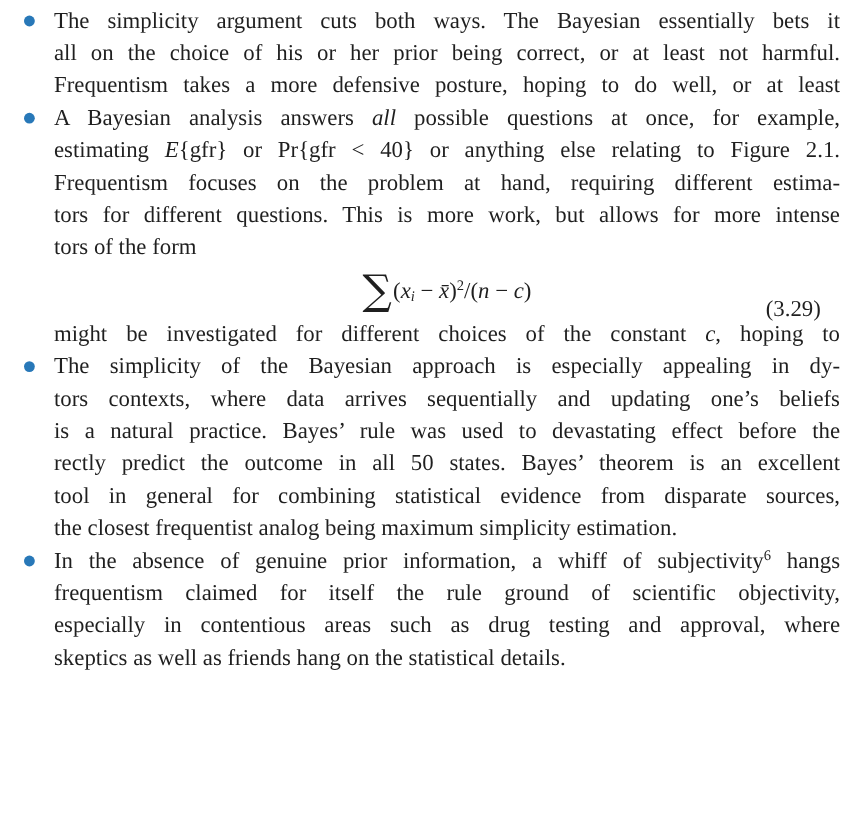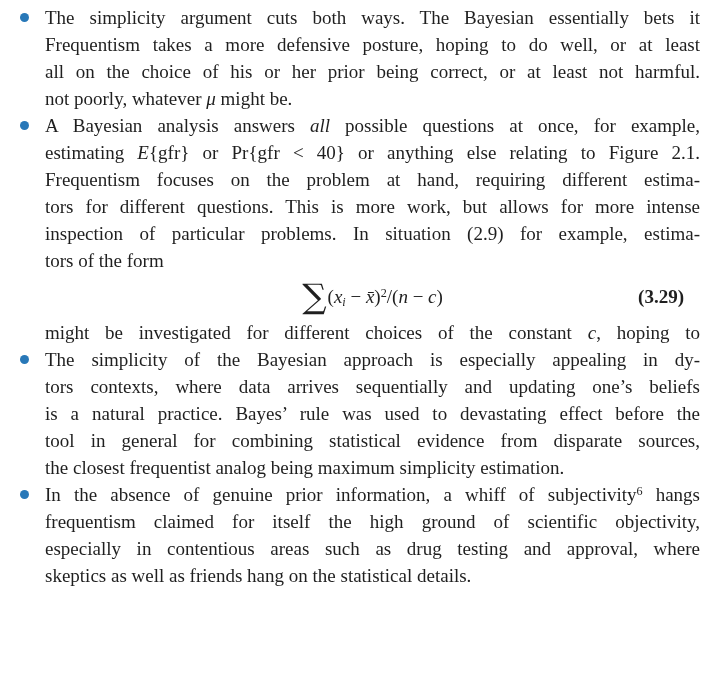--- a/index.html
+++ b/index.html
@@ -67,55 +67,53 @@
   .bigop {
     font-family: "DejaVu Serif", "Liberation Serif", serif;
     font-size: 1.8em;
     vertical-align: -0.16em;
     line-height: 0;
     margin-right: 1px;
   }
   .eqnum {
     position: absolute;
     right: 16px;
-    top: 0;
+    top: 15px;
     line-height: 45px;
-    font-weight: bold;
   }
 </style>
 </head>
 <body>
 
 <div class="doc">
     <div class="bullet-item">
       <span class="dot"></span>
       <div class="line"><span class="">The simplicity argument cuts both ways. The Bayesian essentially bets it</span></div>
+      <div class="line"><span class="">all on the choice of his or her prior being correct, or at least not harmful.</span></div>
       <div class="line"><span class="">Frequentism takes a more defensive posture, hoping to do well, or at least</span></div>
-      <div class="line"><span class="">all on the choice of his or her prior being correct, or at least not harmful.</span></div>
-      <div class="line end"><span class="">not poorly, whatever </span><span class="it">μ</span><span class=""> might be.</span></div>
     </div>
     <div class="bullet-item">
       <span class="dot"></span>
       <div class="line"><span class="">A Bayesian analysis answers </span><span class="it">all</span><span class=""> possible questions at once, for example,</span></div>
       <div class="line"><span class="">estimating </span><span class="it">E</span><span class="">{gfr} or Pr{gfr &lt; 40} or anything else relating to Figure 2.1.</span></div>
       <div class="line"><span class="">Frequentism focuses on the problem at hand, requiring different estima-</span></div>
       <div class="line"><span class="">tors for different questions. This is more work, but allows for more intense</span></div>
-      <div class="line"><span class="">inspection of particular problems. In situation (2.9) for example, estima-</span></div>
       <div class="line end"><span class="">tors of the form</span></div>
       <div class="eqrow"><span><span class="bigop">∑</span><span class="">(</span><span class="it">x</span><span class="it sub">i</span><span class=""> − </span><span class="it">x̄</span><span class="">)</span><span class="sup">2</span><span class="">/(</span><span class="it">n</span><span class=""> − </span><span class="it">c</span><span class="">)</span></span><span class="eqnum">(3.29)</span></div>
       <div class="line"><span class="">might be investigated for different choices of the constant </span><span class="it">c</span><span class="">, hoping to</span></div>
     </div>
     <div class="bullet-item">
       <span class="dot"></span>
       <div class="line"><span class="">The simplicity of the Bayesian approach is especially appealing in dy-</span></div>
       <div class="line"><span class="">tors contexts, where data arrives sequentially and updating one’s beliefs</span></div>
       <div class="line"><span class="">is a natural practice. Bayes’ rule was used to devastating effect before the</span></div>
+      <div class="line"><span class="">rectly predict the outcome in all 50 states. Bayes’ theorem is an excellent</span></div>
       <div class="line"><span class="">tool in general for combining statistical evidence from disparate sources,</span></div>
       <div class="line end"><span class="">the closest frequentist analog being maximum simplicity estimation.</span></div>
     </div>
     <div class="bullet-item">
       <span class="dot"></span>
       <div class="line"><span class="">In the absence of genuine prior information, a whiff of subjectivity</span><span class="sup">6</span><span class=""> hangs</span></div>
-      <div class="line"><span class="">frequentism claimed for itself the high ground of scientific objectivity,</span></div>
+      <div class="line"><span class="">frequentism claimed for itself the rule ground of scientific objectivity,</span></div>
       <div class="line"><span class="">especially in contentious areas such as drug testing and approval, where</span></div>
       <div class="line end"><span class="">skeptics as well as friends hang on the statistical details.</span></div>
     </div>
   </div>
 
 </body></html>

